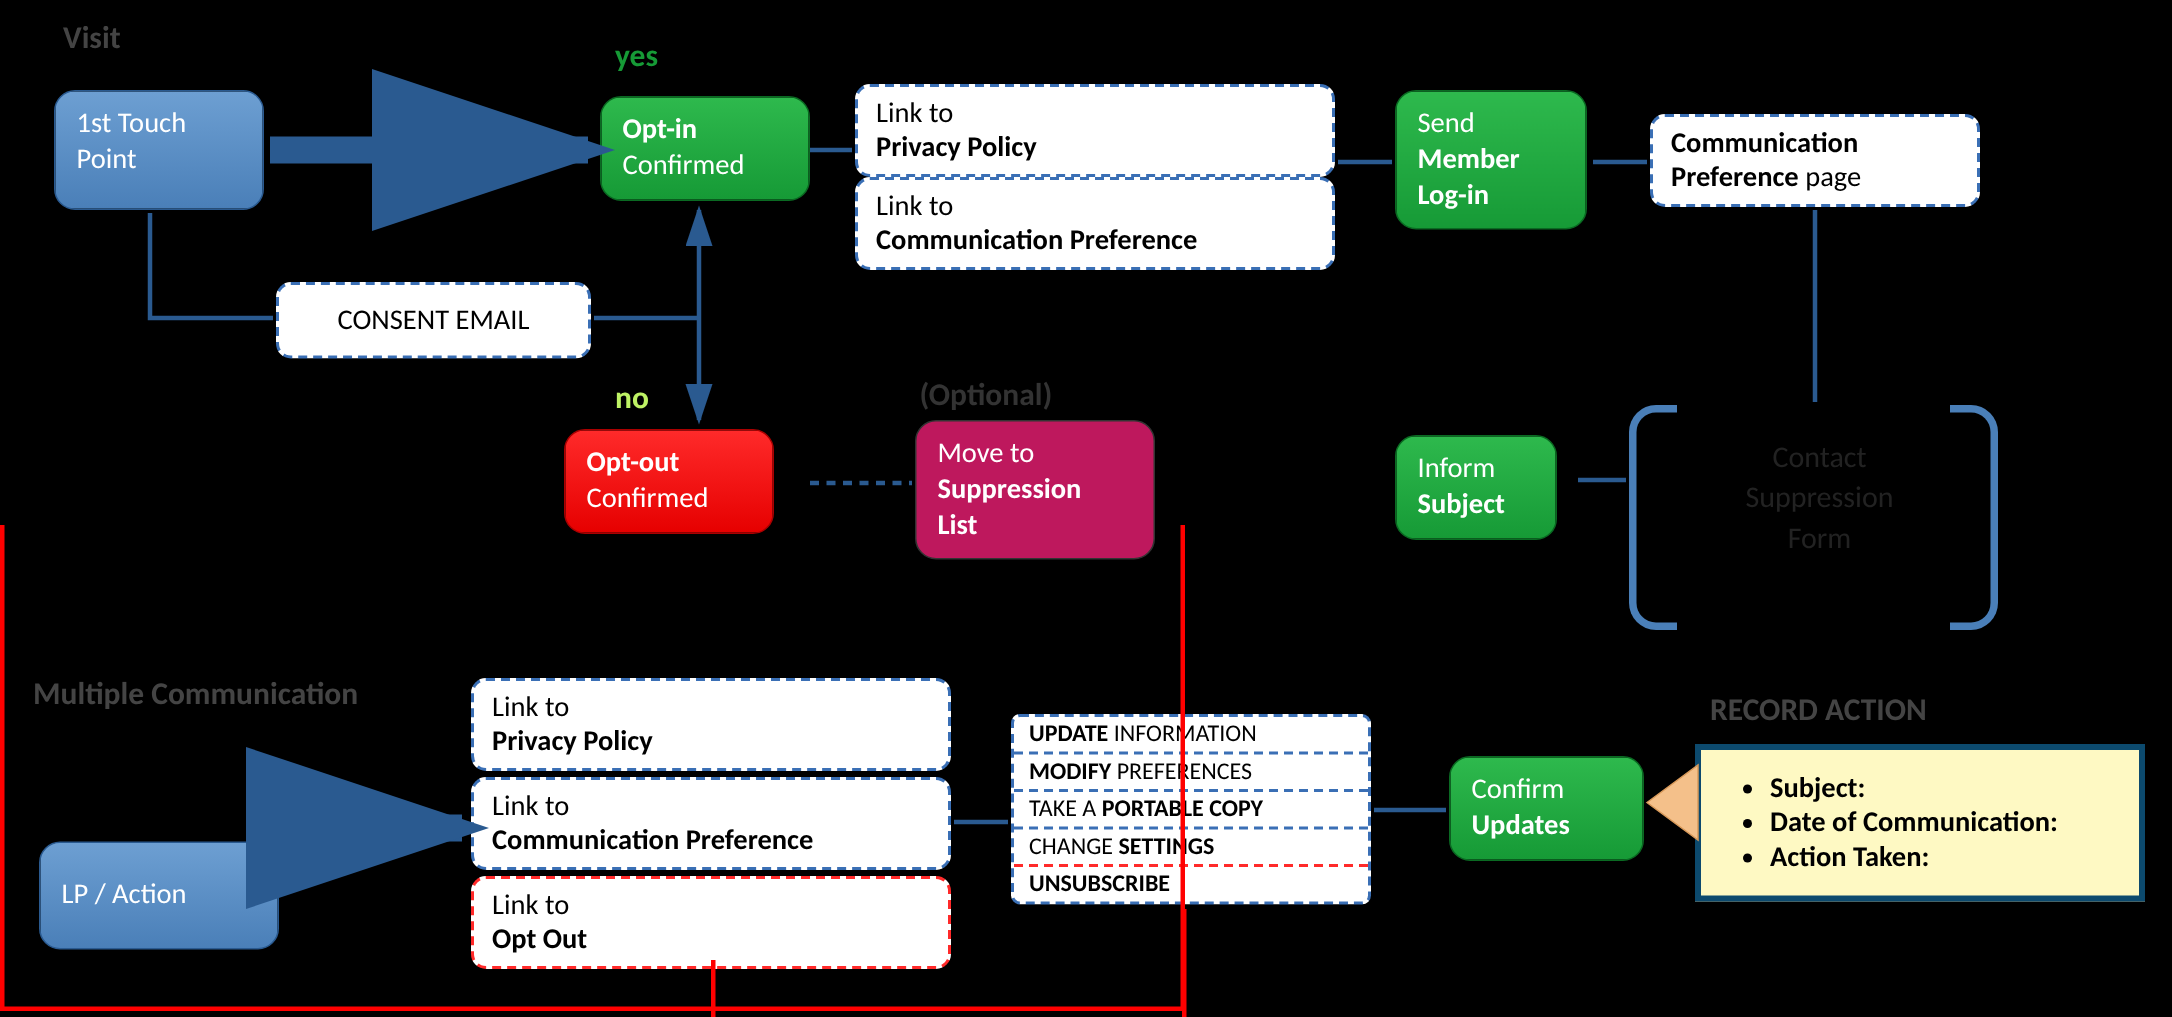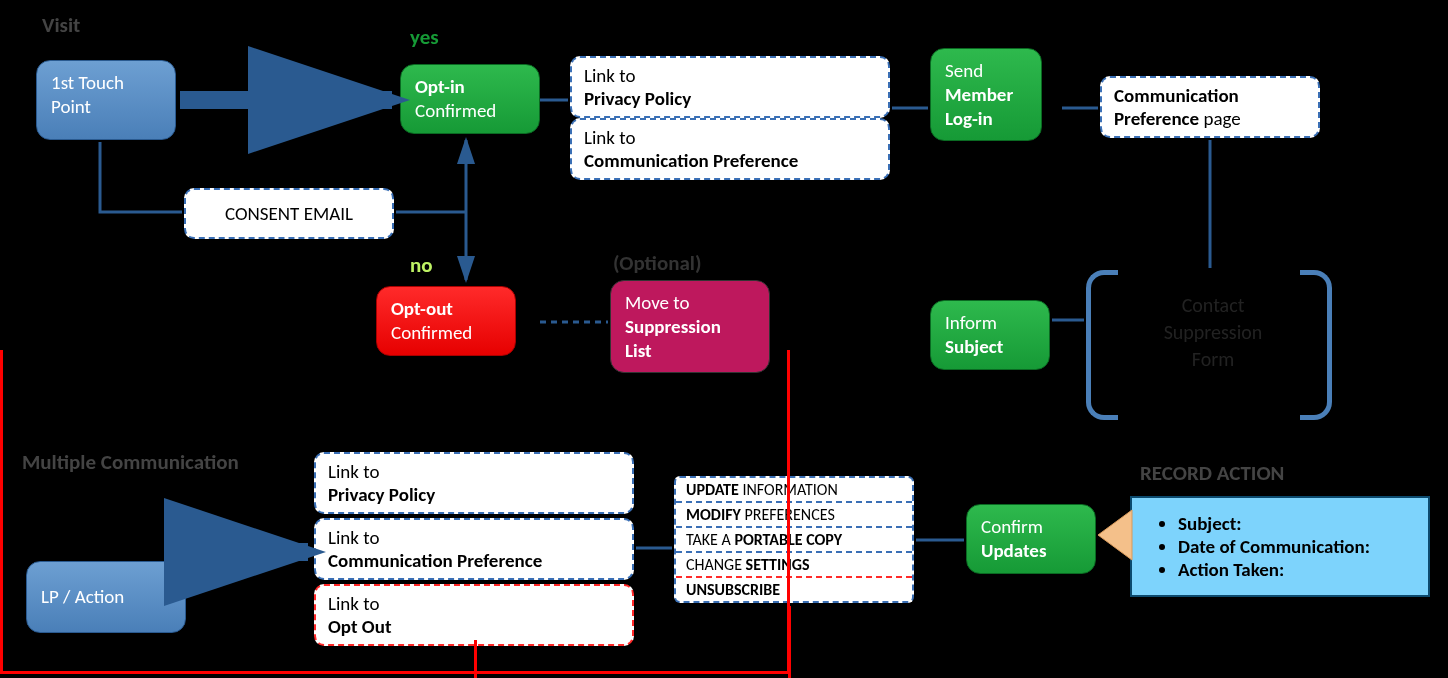--- a/index.html
+++ b/index.html
@@ -74,22 +74,22 @@
     font-weight: bold;
   }
   .label-muted {
     position: absolute;
     color: #333;
     font-size: 21px;
     font-weight: bold;
   }
   .note-box {
     position: absolute;
-    background: #7dd3fc;
-    border: 2px solid #0c4a6e;
+    background: #fef9c3;
+    border: 4px solid #0c4a6e;
     padding: 14px 18px 14px 28px;
     font-size: 19px;
   }
   .note-box ul { margin: 0; padding-left: 18px; }
   .table-box {
     position: absolute;
     background: #fff;
     font-size: 16px;
     border: 2px dashed #3a6fb5;
     border-radius: 6px;
@@ -136,21 +136,21 @@
 
 <div class="white-dashed" style="position:absolute; left:570px; top:56px; width:320px;">
   <span>Link to</span><br>
   <b>Privacy Policy</b>
 </div>
 <div class="white-dashed" style="position:absolute; left:570px; top:118px; width:320px;">
   <span>Link to</span><br>
   <b>Communication Preference</b>
 </div>
 
-<div class="node green-box" style="left:930px; top:48px; width:112px;">
+<div class="node green-box" style="left:930px; top:60px; width:128px;">
   <span>Send</span><br>
   <b>Member</b><br>
   <b>Log-in</b>
 </div>
 
 <div class="white-dashed" style="position:absolute; left:1100px; top:76px; width:220px;">
   <b>Communication</b><br>
   <b>Preference</b> <span>page</span>
 </div>
 
@@ -161,21 +161,21 @@
 <div class="node red-box" style="left:376px; top:286px; width:140px;">
   <b>Opt-out</b><br>
   <span>Confirmed</span>
 </div>
 <div class="node black-box" style="left:610px; top:280px; width:160px;">
   <span>Move to</span><br>
   <b>Suppression</b><br>
   <b>List</b>
 </div>
 
-<div class="node green-box" style="left:930px; top:300px; width:120px;">
+<div class="node green-box" style="left:930px; top:290px; width:108px;">
   <span>Inform</span><br>
   <b>Subject</b>
 </div>
 
 <div class="bracket" style="left:1086px; top:270px; height:150px;"></div>
 <div class="bracket right" style="left:1300px; top:270px; height:150px;"></div>
 <div style="position:absolute; left:1128px; top:292px; width:170px; color:#222; font-size:20px; text-align:center; line-height:1.35;">
   <span>Contact</span><br>
   <span>Suppression</span><br>
   <span>Form</span>

